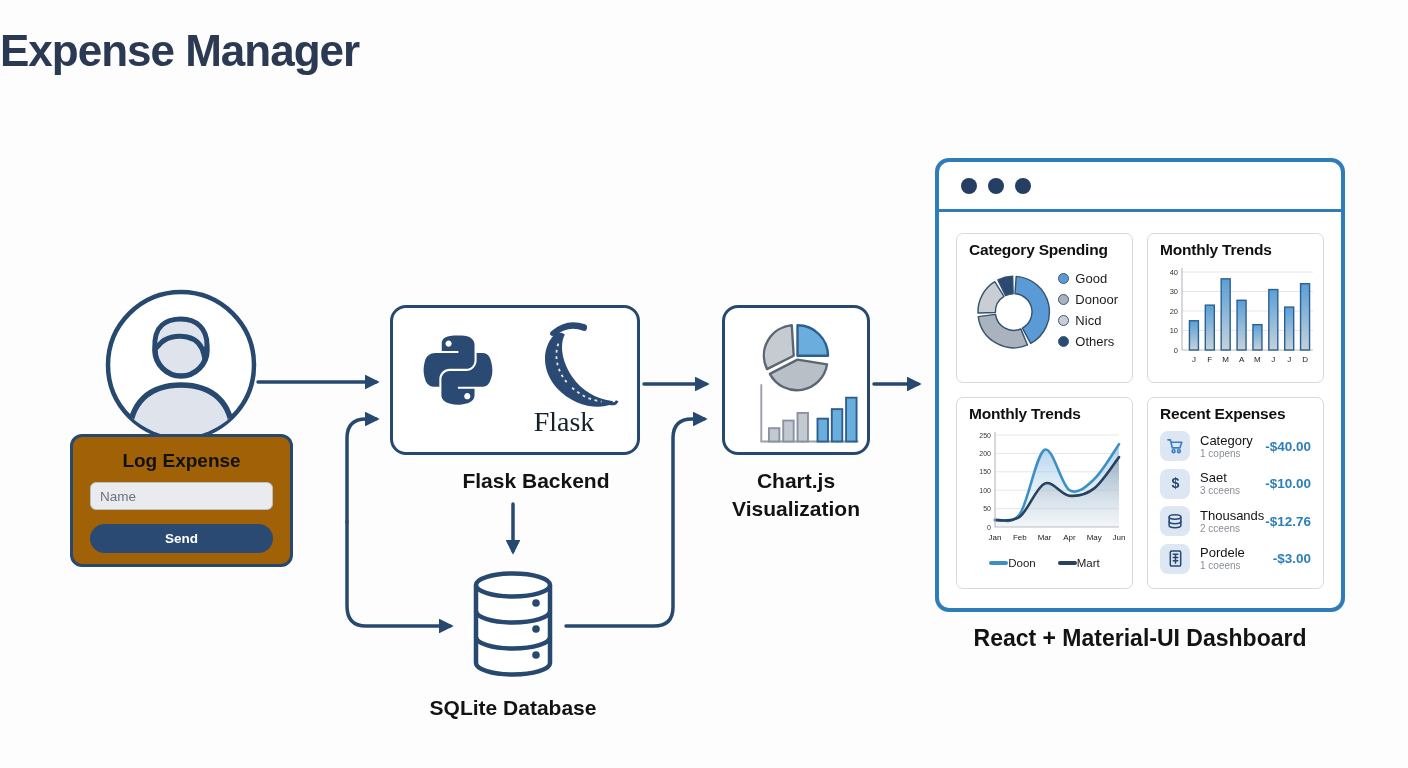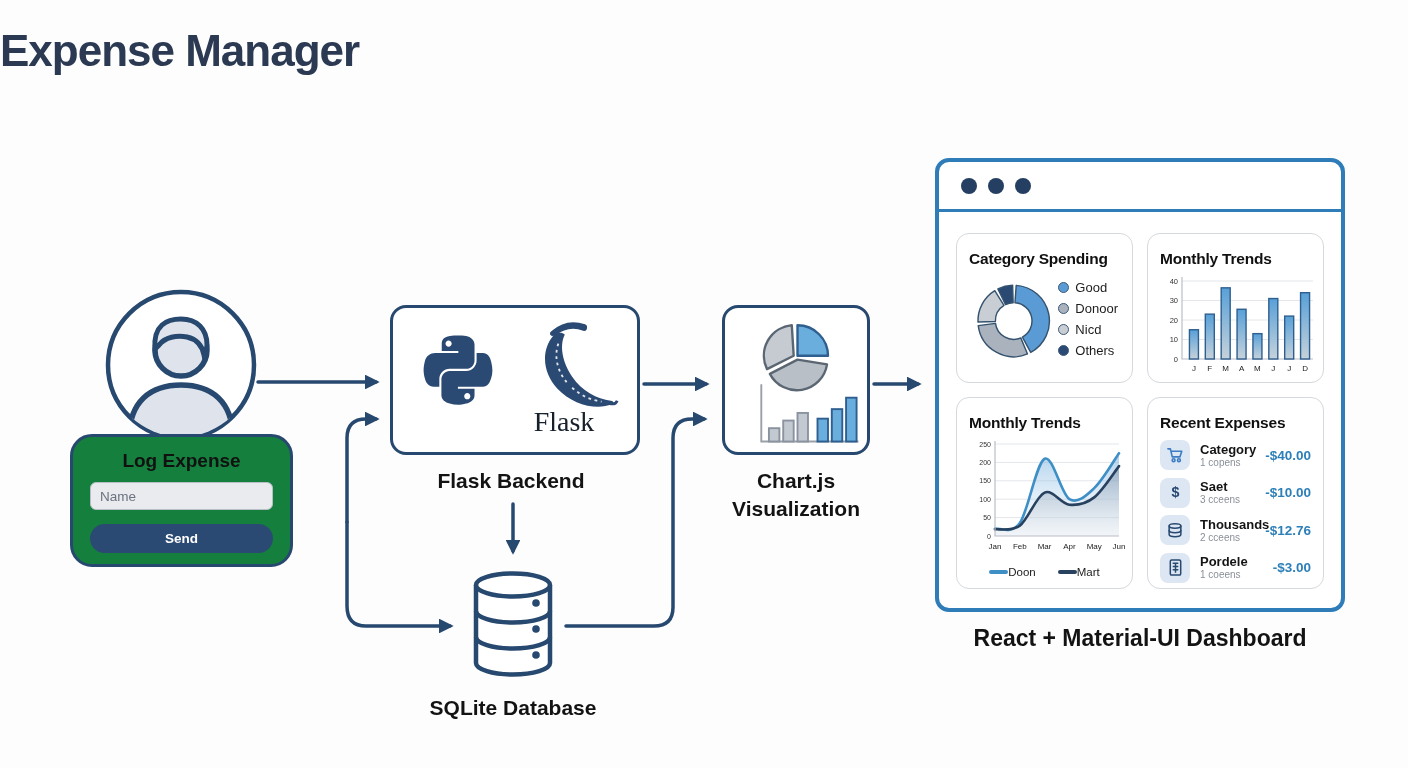--- a/index.html
+++ b/index.html
@@ -8,67 +8,67 @@
   .canvas { position:relative; width:1408px; height:768px; background:#fdfdfd; overflow:hidden; }
 
   .main-title { position:absolute; left:0; right:0; top:26px; text-align:left;
     font-size:44px; font-weight:bold; color:#2b3a52; letter-spacing:-1px; }
 
   .arrows-layer { position:absolute; left:0; top:0; width:1408px; height:768px; pointer-events:none; z-index:1; }
 
   .avatar-wrap { position:absolute; left:103px; top:287px; width:156px; height:156px; z-index:2; }
 
   .log-card { position:absolute; left:70px; top:434px; width:223px; height:133px; z-index:3;
-    background:#15803d; border:3.5px solid #27486f; border-radius:22px; padding:10px 17px 0; }
+    background:#a16207; border:3.5px solid #27486f; border-radius:12px; padding:10px 17px 0; }
   .log-card h2 { text-align:center; font-size:19px; color:#111; margin:3px 0 10px; }
   .log-card input { display:block; width:100%; height:28px; background:#e9ebee; border:1.5px solid #b9bec6;
     border-radius:6px; padding:0 9px; font-size:13.5px; color:#4b5563; font-family:"Liberation Sans",sans-serif; }
   .log-card input::placeholder { color:#6b7280; }
   .send-btn { display:block; width:100%; height:29px; margin-top:14px; background:#2b4a73; border:none;
     border-radius:15px; color:#fff; font-size:13.5px; font-weight:bold; font-family:"Liberation Sans",sans-serif; cursor:pointer; }
 
   .node-box { position:absolute; background:#fff; border:3.5px solid #27486f; border-radius:16px; z-index:2; }
   .flask-box { left:390px; top:305px; width:250px; height:150px; }
   .chartjs-box { left:722px; top:305px; width:148px; height:150px; }
   .flask-wordmark { position:absolute; left:116px; top:98px; width:110px; text-align:center;
     font-family:"Liberation Serif", serif; font-size:28px; color:#15202b; }
 
   .node-label { position:absolute; text-align:center; font-weight:bold; color:#131313; font-size:21px; z-index:2; line-height:28px; }
-  .lbl-flask { left:386px; top:467px; width:250px; }
+  .lbl-flask { left:411px; top:467px; width:250px; }
   .lbl-chartjs { left:682px; top:467px; width:228px; }
   .lbl-sqlite { left:383px; top:694px; width:260px; }
   .lbl-dash { left:915px; top:624px; width:450px; font-size:23px; }
 
   .sqlite-wrap { position:absolute; left:463px; top:570px; width:100px; height:110px; z-index:2; }
 
   
   .browser { position:absolute; left:935px; top:158px; width:410px; height:454px; z-index:2;
     background:#fff; border:4px solid #2e7cb8; border-radius:14px; overflow:hidden; }
   .browser-bar { height:50px; border-bottom:3.5px solid #2e7cb8; display:flex; align-items:center; padding-left:22px; gap:11px; }
   .dot { width:16px; height:16px; border-radius:50%; background:#253f63; }
   .browser-content { padding:21px 17px; display:grid; grid-template-columns:1fr 1fr; grid-template-rows:150px 192px; gap:14px; }
-  .panel { background:#fff; border:1.5px solid #d5d8dd; border-radius:13px; padding:16px 12px; overflow:hidden; }
+  .panel { background:#fff; border:1.5px solid #d5d8dd; border-radius:7px; padding:7px 12px; overflow:hidden; }
   .panel h3 { font-size:15.5px; color:#101010; letter-spacing:-0.2px; }
 
   .cat-body { display:flex; align-items:flex-start; }
   .donut-svg { margin-top:6px; }
   .legend { margin-left:auto; margin-top:12px; margin-right:2px; display:flex; flex-direction:column; gap:6px; }
   .legend-item { display:flex; align-items:center; gap:6px; }
   .legend-dot { width:11px; height:11px; border-radius:50%; border:1.5px solid #3c5a78; }
   .legend-item span:last-child { font-size:13px; color:#1c1c1c; }
 
   .area-legend { display:flex; justify-content:center; gap:22px; margin-top:2px; }
   .area-legend .item { display:flex; align-items:center; font-size:11.5px; color:#1c1c1c; }
   .line-swatch { display:inline-block; width:19px; height:3.5px; border-radius:2px; }
 
   .exp-rows { margin-top:8px; display:flex; flex-direction:column; gap:7.5px; }
   .exp-row { display:flex; align-items:center; gap:10px; }
   .exp-ic { width:30px; height:30px; border-radius:8px; background:#dde6f3; display:flex; align-items:center; justify-content:center; flex:none; }
   .exp-mid { flex:1; min-width:0; }
-  .exp-name { font-size:13px; font-weight:bold; color:#141414; line-height:15px; }
+  .exp-name { font-size:13px; font-weight:normal; color:#141414; line-height:15px; }
   .exp-sub { font-size:10px; color:#8a8f98; line-height:12px; }
   .exp-amt { font-size:13.5px; font-weight:bold; color:#2c7fb8; white-space:nowrap; }
 
   svg text { font-family:"Liberation Sans", sans-serif; }
 </style>
 </head>
 <body>
 
 <div class="canvas">
 

